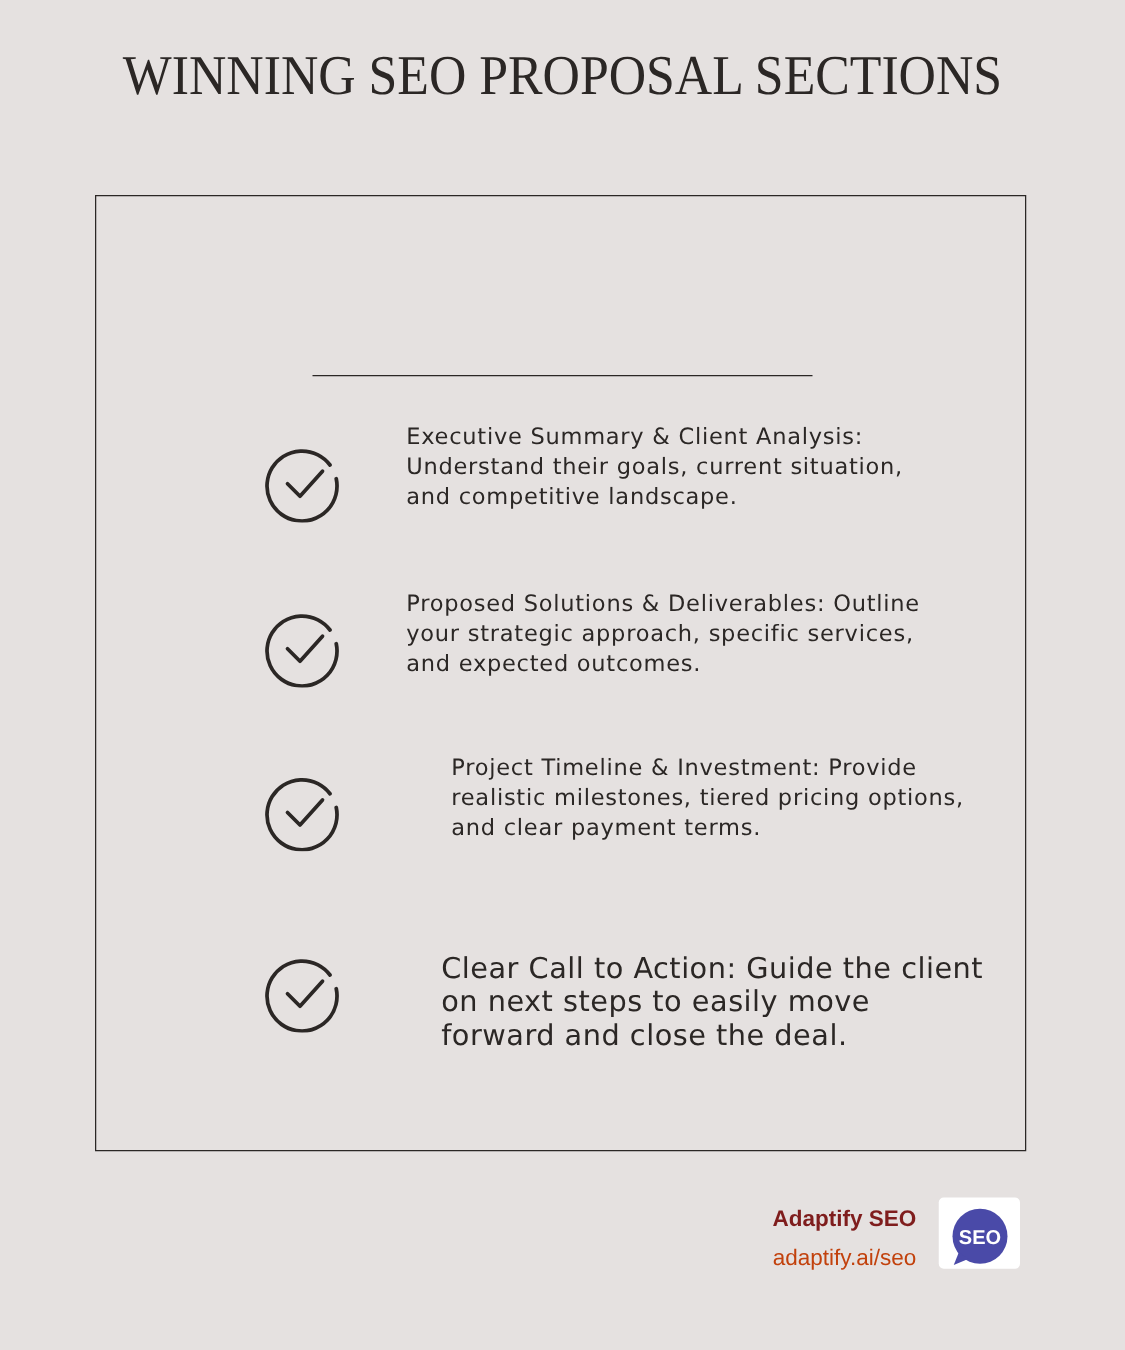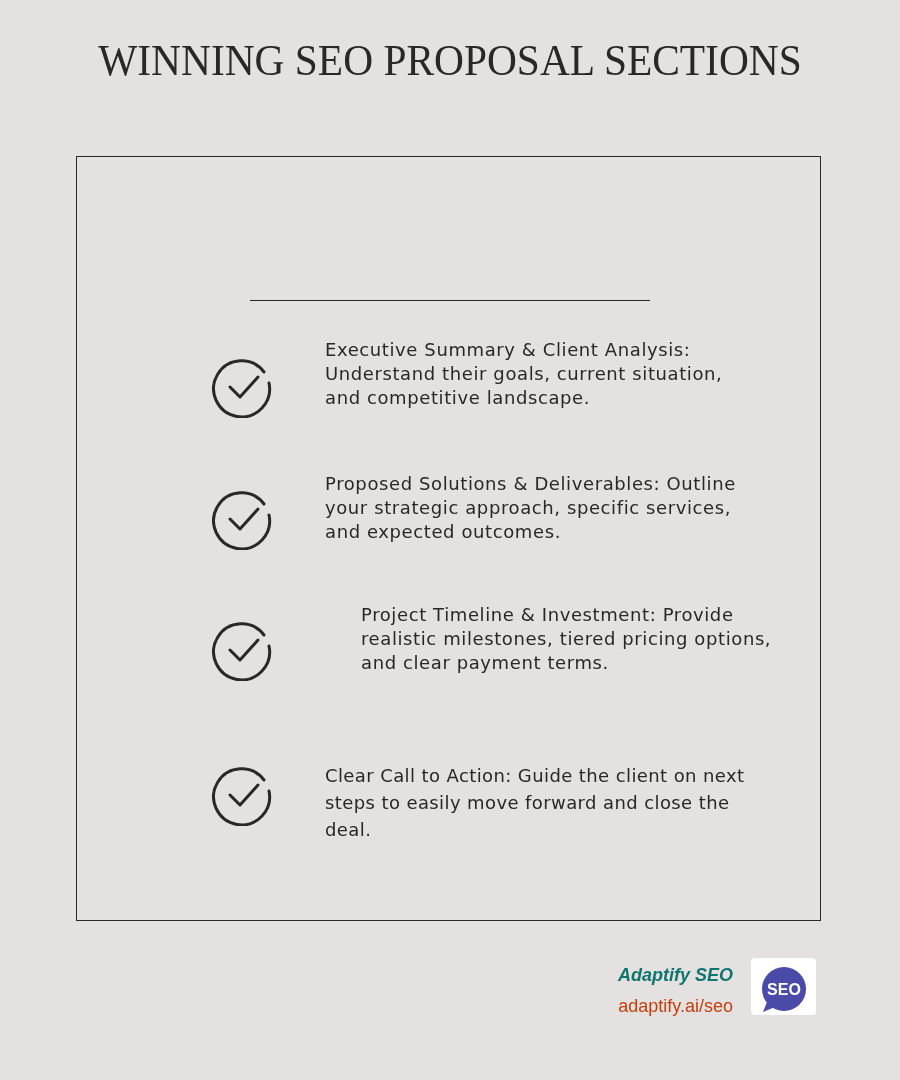--- a/index.html
+++ b/index.html
@@ -21,24 +21,24 @@
       position: absolute; left: 250px; top: 300px; width: 400px; height: 0;
       border-top: 1.5px solid #2b2725;
     }
     .item { position: absolute; left: 212px; width: 560px; }
     .check { position: absolute; left: 0; width: 62px; height: 62px; }
     .text {
       position: absolute; left: 113px; width: 420px;
       font-family: "DejaVu Sans", sans-serif; font-size: 18px; line-height: 24px;
       color: #2b2725; letter-spacing: 0.6px;
     }
-    .text.big { font-size: 18px; line-height: 27px; letter-spacing: 0.4px; width: 440px; }
+    .text.big { font-size: 23px; line-height: 27px; letter-spacing: 0.4px; width: 440px; margin-left: 28px; }
     .brand-name {
       position: absolute; right: 167px; top: 965px;
-      font-family: "Liberation Sans", sans-serif; font-weight: bold; font-size: 18px; color: #0f766e; font-style: italic;
+      font-family: "Liberation Sans", sans-serif; font-weight: bold; font-size: 18px; color: #7f1d1d;
     }
     .brand-url {
       position: absolute; right: 167px; top: 996px;
       font-family: "Liberation Sans", sans-serif; font-size: 18px; color: #c2410c;
     }
     .logo {
       position: absolute; left: 751px; top: 958px; width: 65px; height: 57px;
       background: #ffffff; border-radius: 4px;
     }
   </style>

